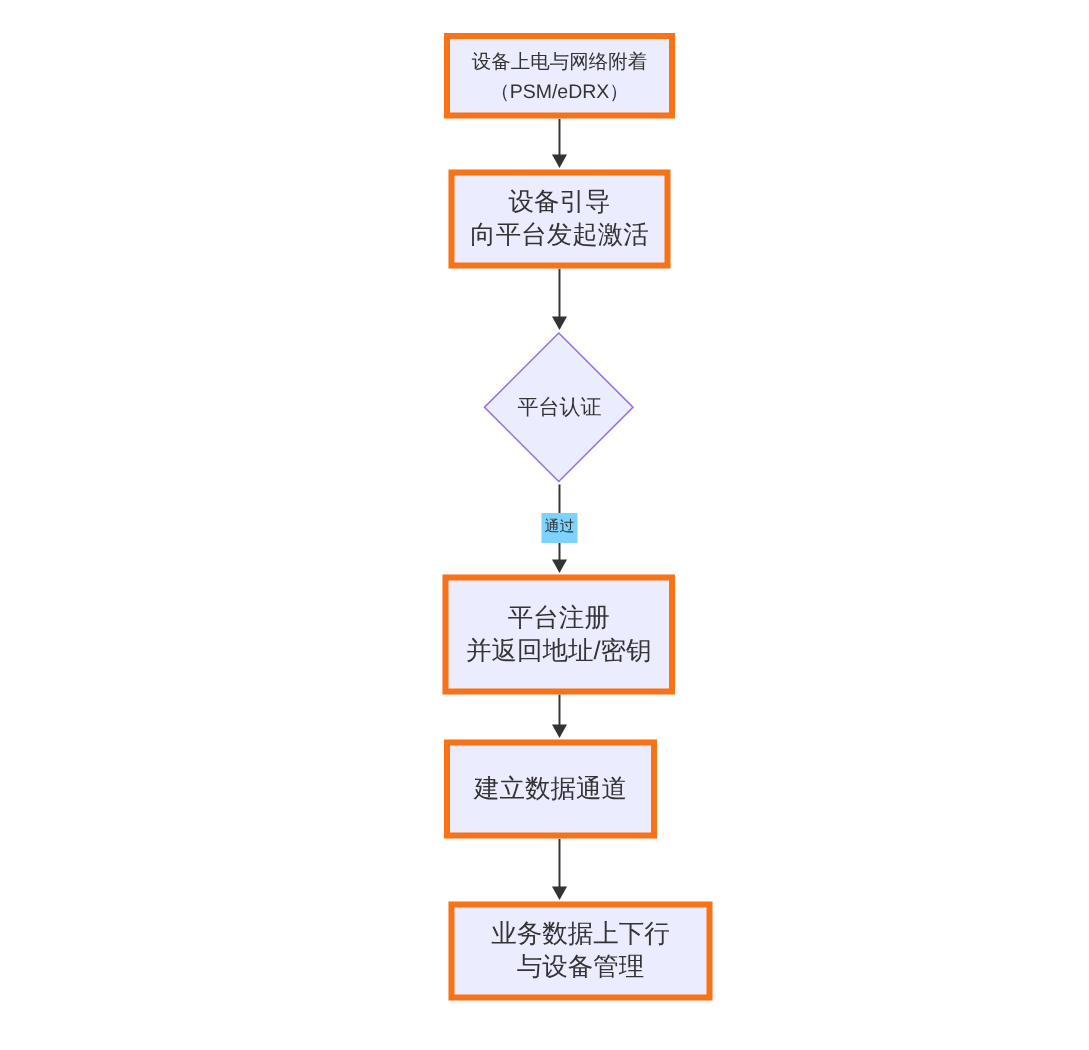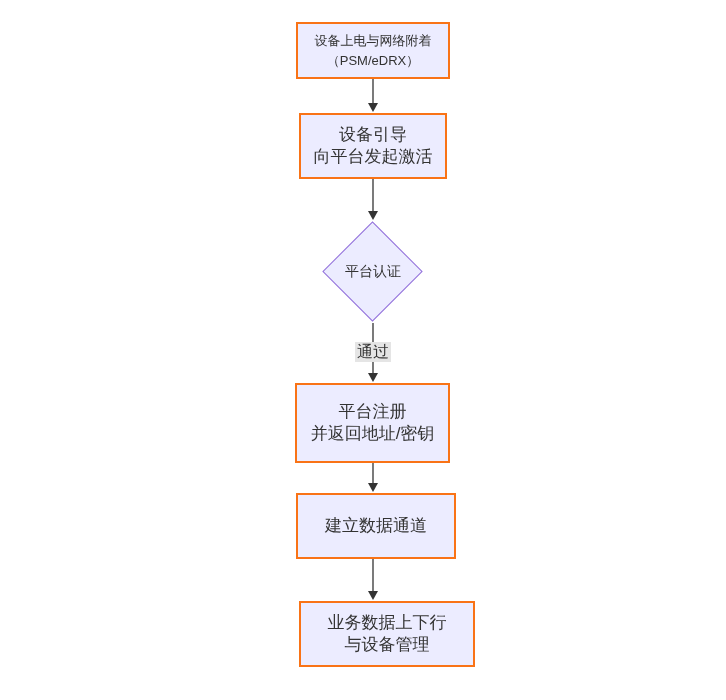--- a/index.html
+++ b/index.html
@@ -20,21 +20,21 @@
     position: absolute;
     left: 0;
     top: 0;
     width: 726px;
     height: 700px;
   }
   .node {
     position: absolute;
     box-sizing: border-box;
     background: #ECECFF;
-    border: 2px solid #f97316;
+    border: 4px solid #f97316;
     display: flex;
     flex-direction: column;
     align-items: center;
     justify-content: center;
     text-align: center;
   }
   .node .line {
     font-size: 17px;
     line-height: 22px;
     white-space: nowrap;
@@ -64,23 +64,23 @@
     align-items: center;
     justify-content: center;
     font-size: 14px;
     white-space: nowrap;
   }
   .edge-label {
     position: absolute;
     left: 373px;
     top: 342px;
     transform: translateX(-50%);
-    background: #e5e5e5;
+    background: #7dd3fc;
     color: #333333;
-    font-size: 16px;
+    font-size: 10px;
     line-height: 20px;
     padding: 0 2px;
     white-space: nowrap;
   }
 </style>
 </head>
 <body>
 
 <div class="canvas">
 
@@ -120,21 +120,21 @@
   <div class="diamond-shape"></div>
   <div class="diamond-label">平台认证</div>
 
   <div class="edge-label">通过</div>
 
   <div class="node" style="left:295px; top:383px; width:155px; height:80px;">
     <div class="line">平台注册</div>
     <div class="line">并返回地址/密钥</div>
   </div>
 
-  <div class="node" style="left:296px; top:493px; width:160px; height:66px;">
+  <div class="node" style="left:296px; top:493px; width:142px; height:66px;">
     <div class="line">建立数据通道</div>
   </div>
 
   <div class="node" style="left:299px; top:601px; width:176px; height:66px;">
     <div class="line">业务数据上下行</div>
     <div class="line">与设备管理</div>
   </div>
 
 </div>
 

